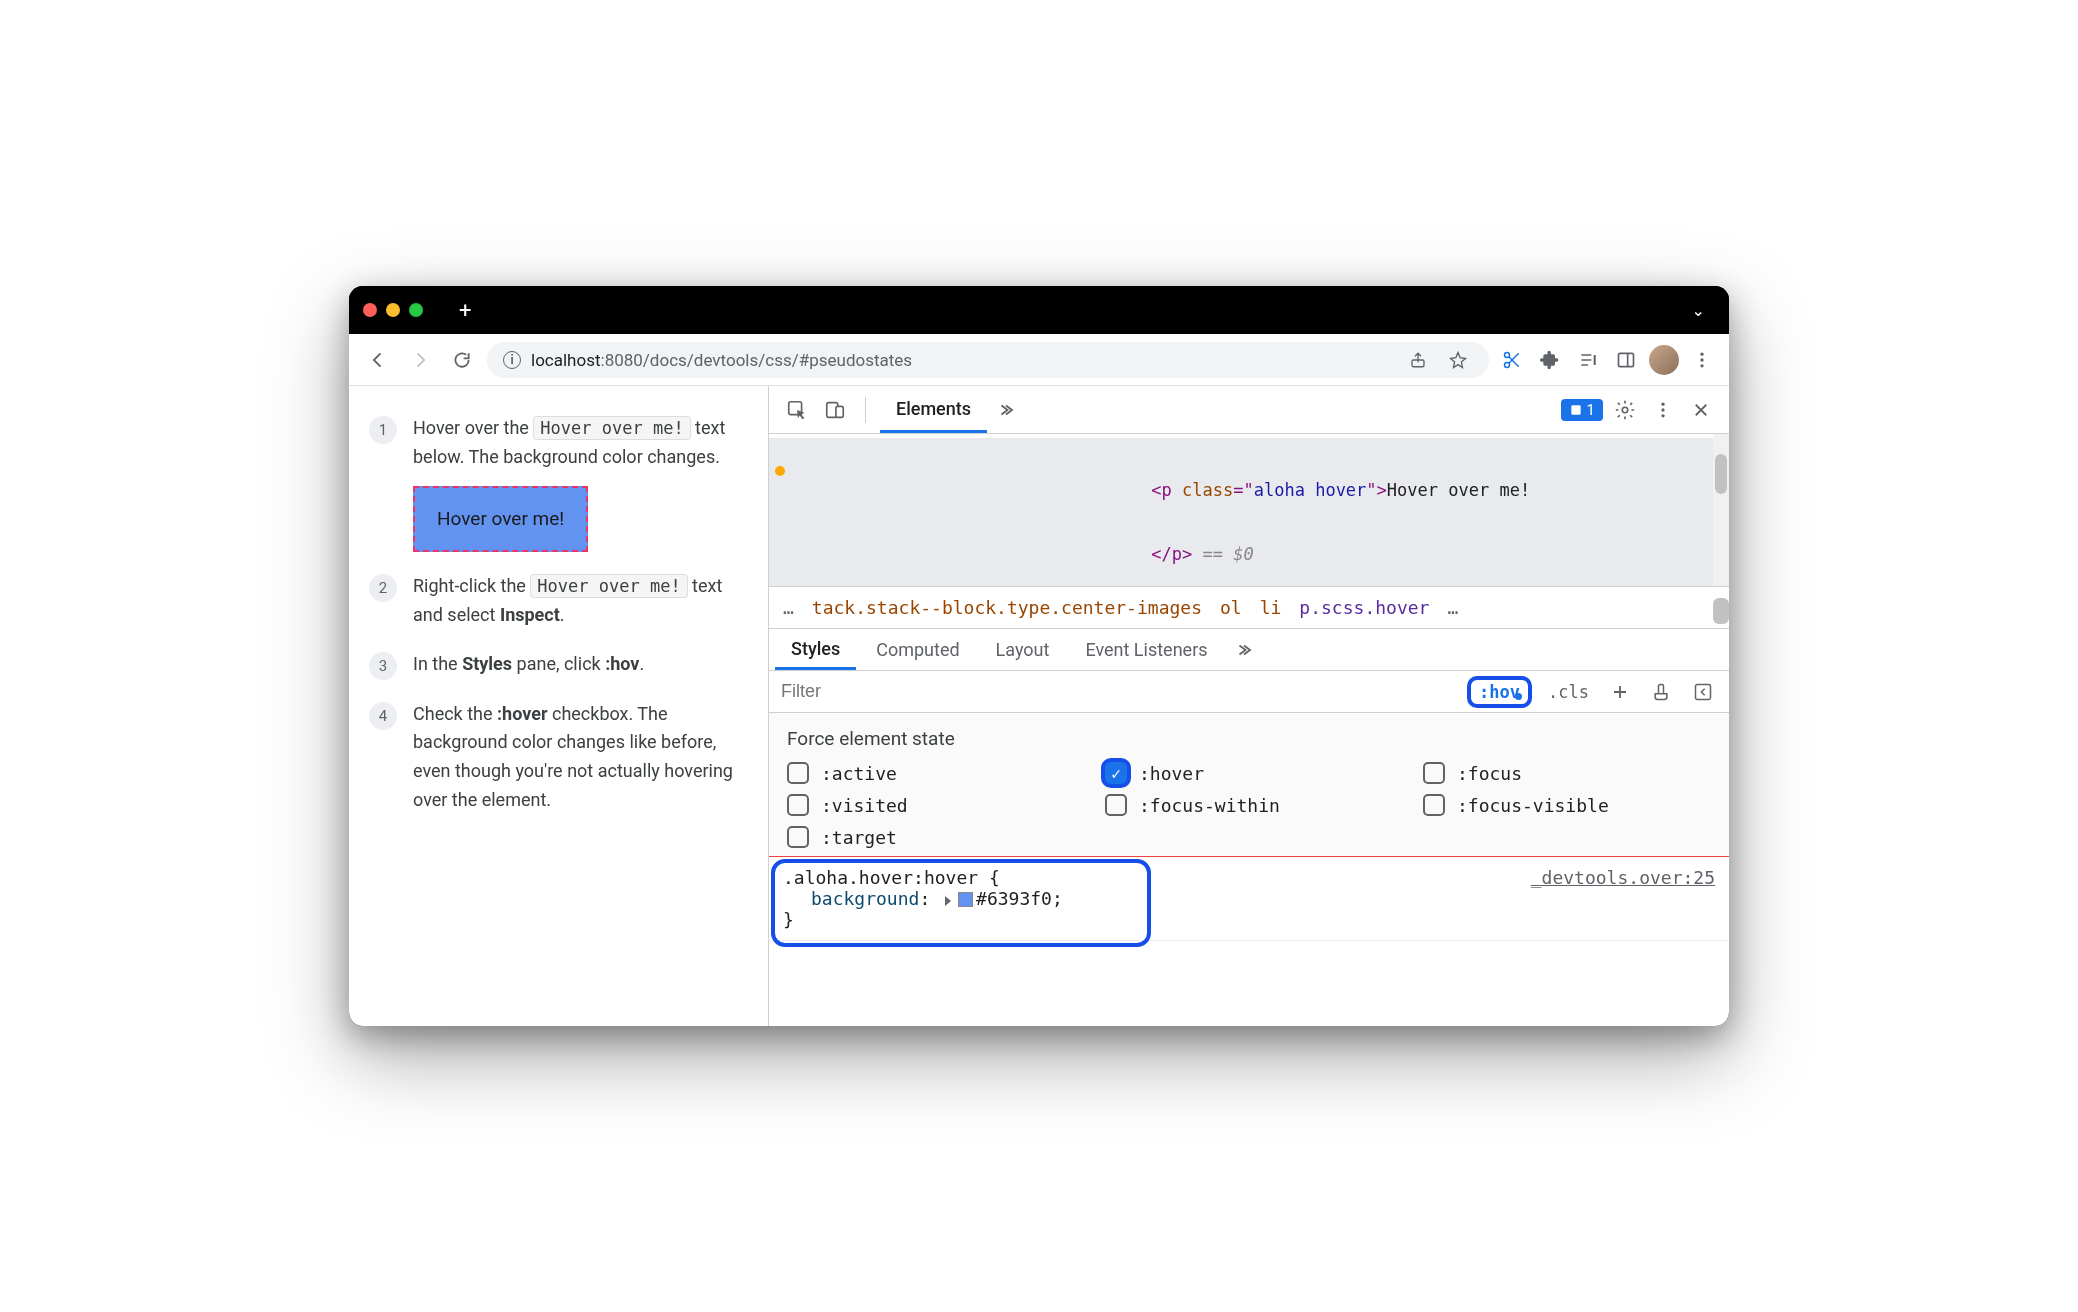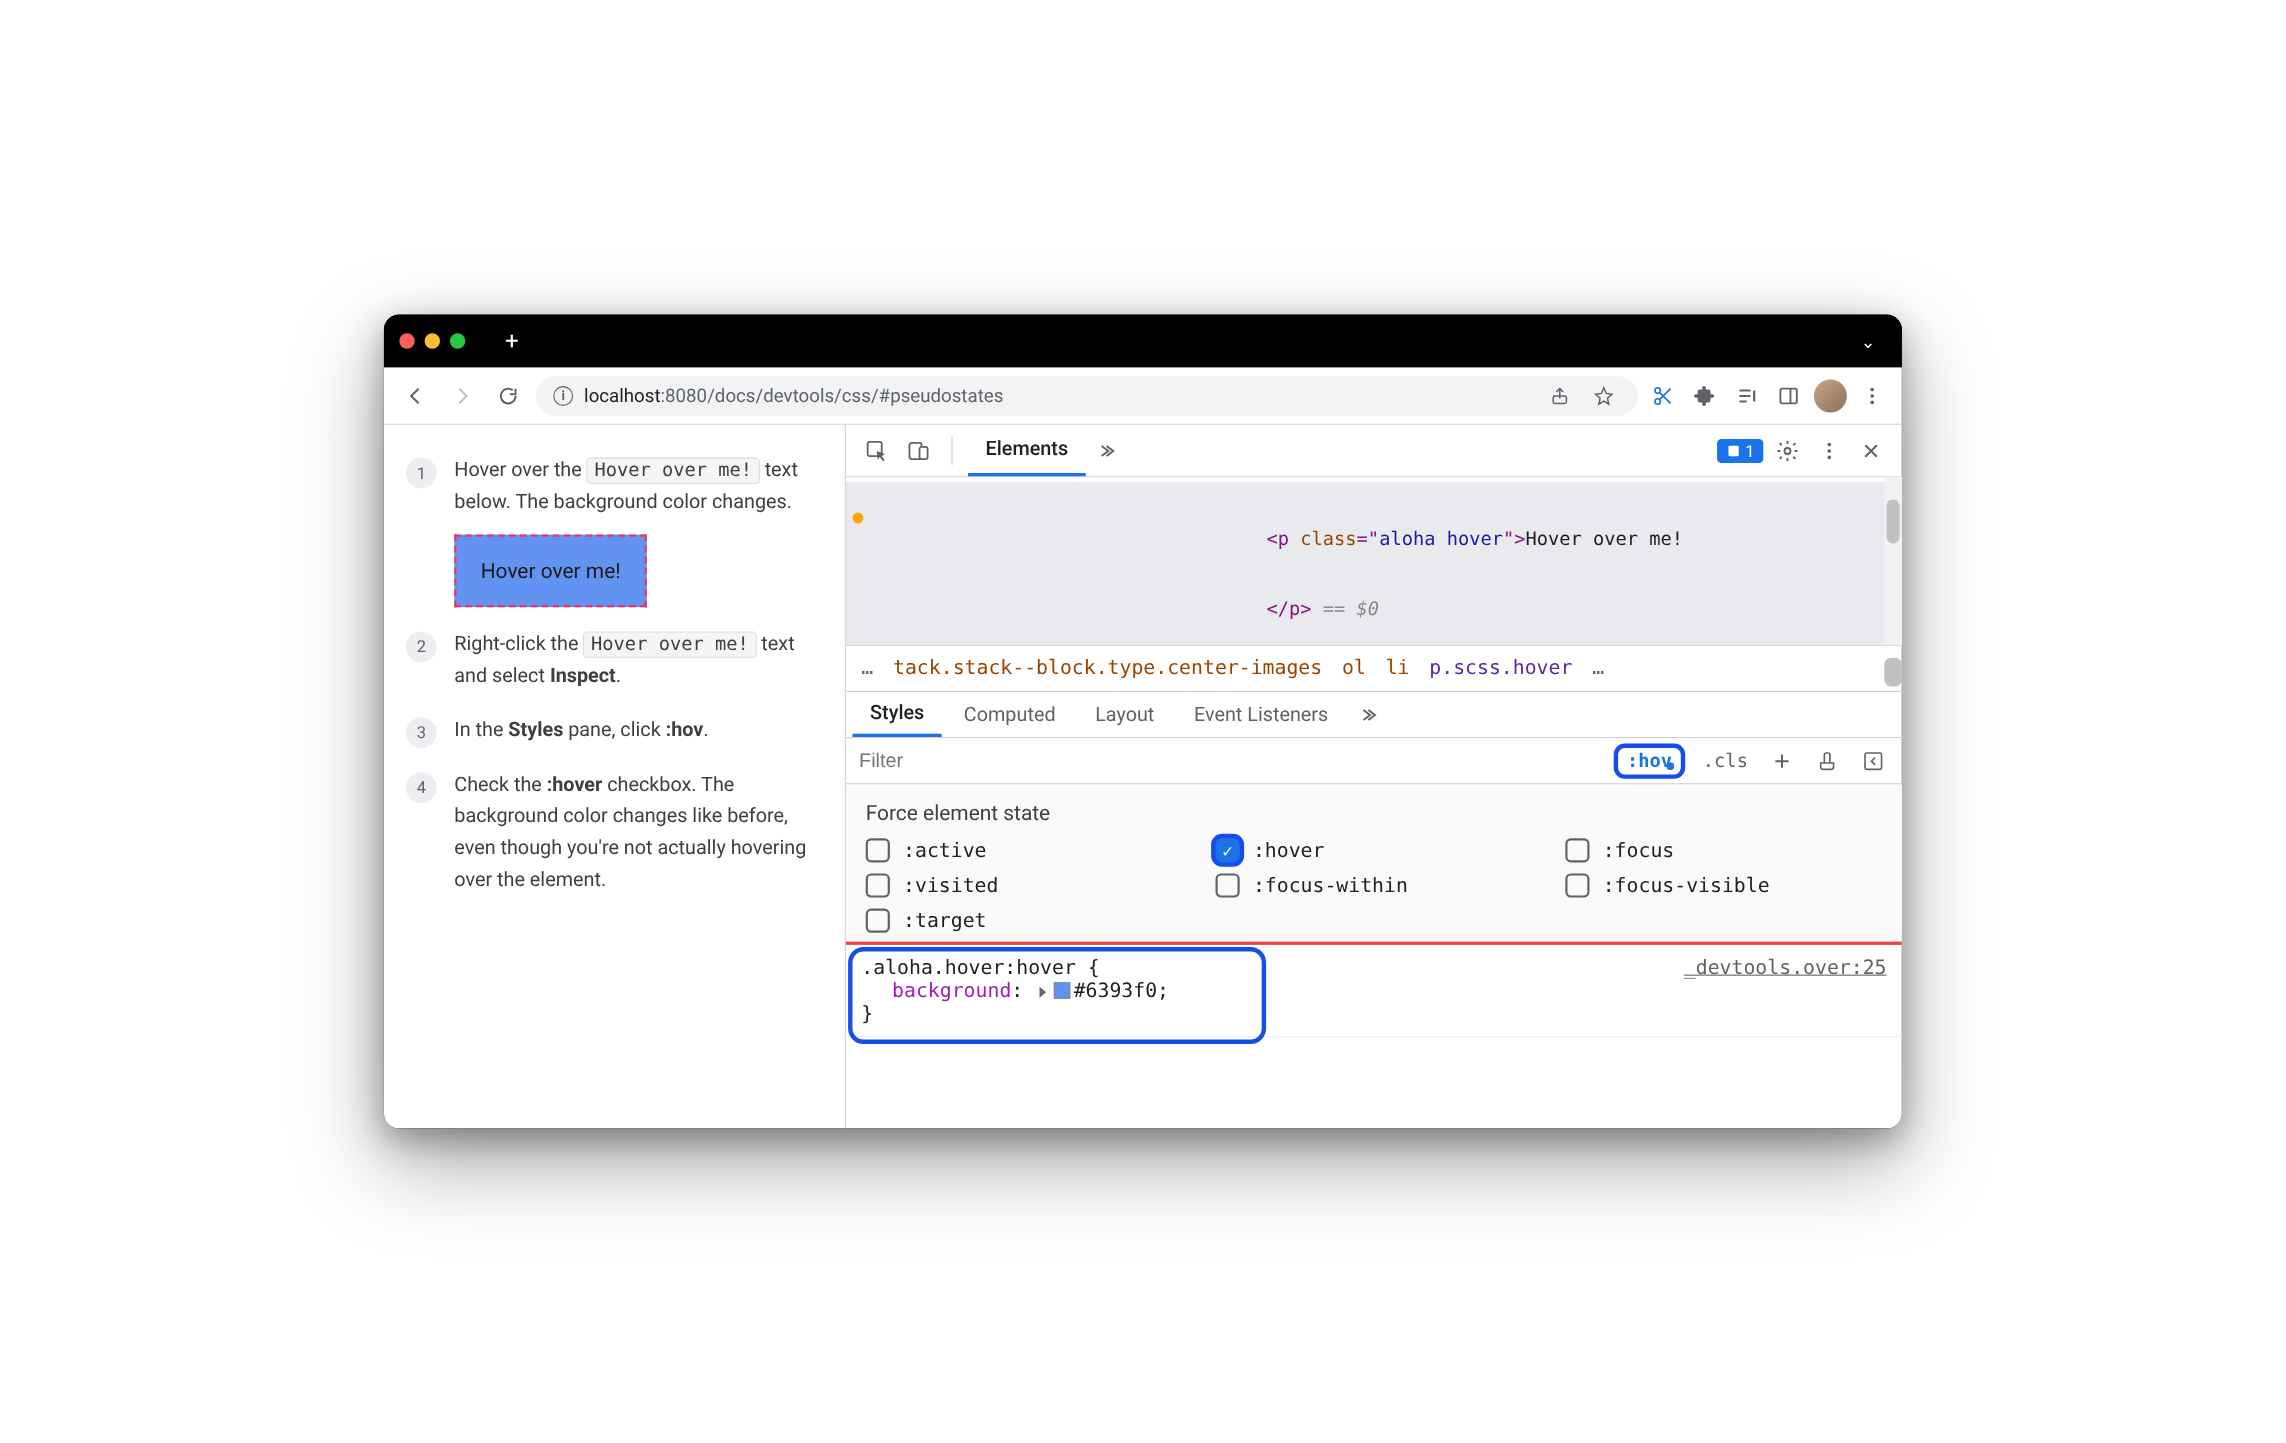--- a/index.html
+++ b/index.html
@@ -155,36 +155,36 @@
     position:relative;
   }
   .stylesbar input{flex:1;border:none;outline:none;font-size:18px;background:transparent;color:#5f6368;}
   .hov{
     border:4px solid #154ee8;border-radius:10px;padding:2px 8px;font-family:ui-monospace,Menlo,monospace;
     color:#1a73e8;font-weight:600;font-size:17px;position:relative;
   }
   .hov::after{content:"";position:absolute;right:6px;bottom:4px;width:7px;height:7px;background:#1a73e8;border-radius:50%;}
   .sbico{color:#5f6368;font-family:ui-monospace,Menlo,monospace;font-size:17px;padding:0 6px;}
   .force{
-    padding:14px 18px 8px;border-bottom:3px solid #ef4444;background:#fafafa;font-size:18px;
+    padding:14px 18px 8px;border-bottom:1px solid #ef4444;background:#fafafa;font-size:18px;
   }
   .force h4{margin:0 0 12px 0;font-weight:400;font-size:19px;color:#3c4043;}
   .force-grid{display:grid;grid-template-columns:1fr 1fr 1fr;gap:10px 30px;font-family:ui-monospace,Menlo,monospace;}
   .chk{display:flex;align-items:center;gap:12px;}
   .box{width:22px;height:22px;border:2px solid #5f6368;border-radius:5px;flex:none;display:flex;align-items:center;justify-content:center;}
   .box.on{background:#1a73e8;border-color:#1a73e8;box-shadow:0 0 0 4px #154ee8;border-radius:6px;}
   .box.on::after{content:"✓";color:#fff;font-size:16px;font-weight:bold;}
   .rule{
     padding:10px 14px;font-family:ui-monospace,Menlo,monospace;font-size:18px;position:relative;
     border-bottom:1px solid #eee;
   }
   .rule-hl{position:absolute;left:2px;top:2px;width:380px;height:88px;border:4px solid #154ee8;border-radius:14px;pointer-events:none;}
   .rule .src{float:right;color:#5f6368;text-decoration:underline;}
   .rule .sel{color:#202124;text-align:center;}
-  .rule .prop{color:#a21caf;margin-left:28px;text-align:right;}
+  .rule .prop{color:#0c4a6e;margin-left:28px;text-align:right;}
   .rule .val{color:#202124;}
   .swatch{display:inline-block;width:15px;height:15px;background:#6393f0;border:1px solid #888;vertical-align:-2px;margin:0 3px;}
   .tri{display:inline-block;width:0;height:0;border-left:6px solid #666;border-top:5px solid transparent;border-bottom:5px solid transparent;vertical-align:-1px;margin:0 4px;}
   svg{display:block;}
   .panel-scroll{position:absolute;right:0;top:212px;width:16px;height:26px;background:#c1c1c1;border-radius:6px;}
 </style>
 </head>
 <body>
 
 <div class="window">

